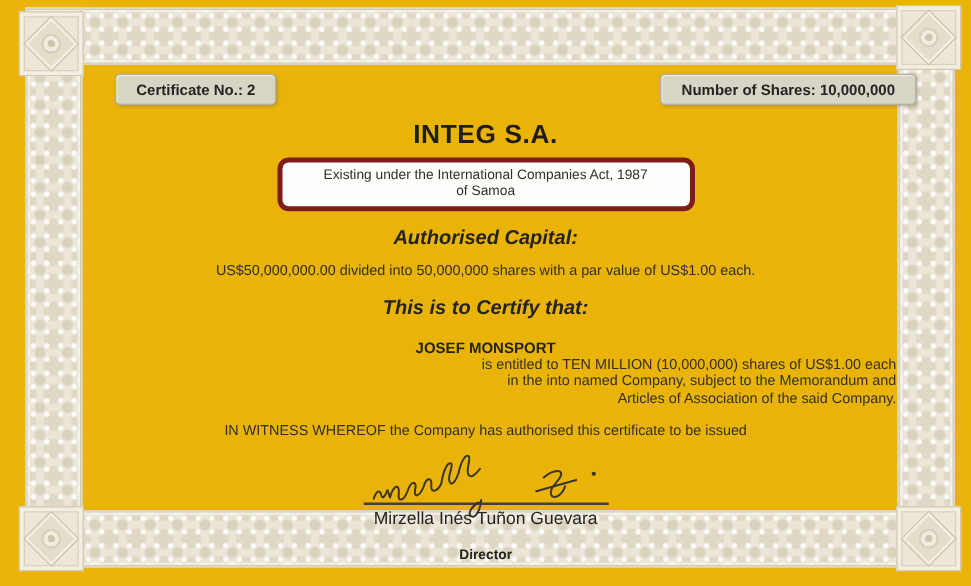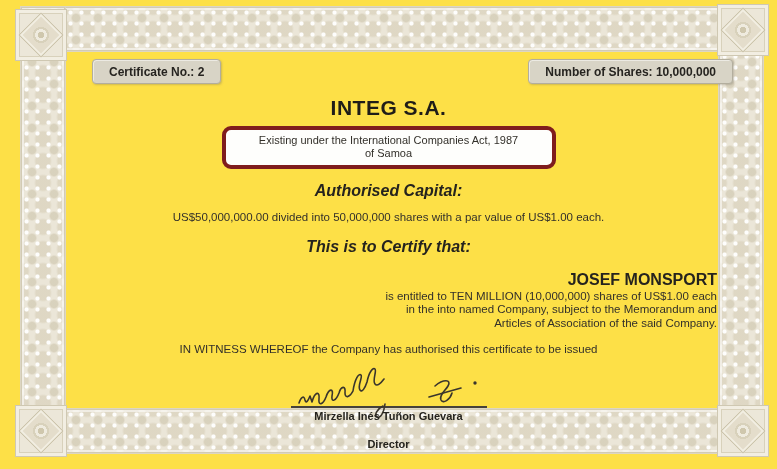--- a/index.html
+++ b/index.html
@@ -1,19 +1,19 @@
 <!DOCTYPE html>
 <html><head>
 <meta charset="utf-8">
 <style>
   html,body{margin:0;padding:0;background:#ffffff;}
   .page{
     position:relative;
     width:777px;height:469px;
-    background:#fde047;
+    background:#eab308;
     font-family:"Liberation Sans", sans-serif;
     color:#2f2c25;
     overflow:hidden;
   }
   
   .band{
     position:absolute;
     background-color:#ebe6d8;
     background-image:
       radial-gradient(circle, rgba(255,255,255,.95) 1.5px, rgba(255,255,255,0) 2.6px),
@@ -88,36 +88,36 @@
     font-size:16px;font-weight:bold;font-style:italic;
     color:#25231e;
   }
   .body-text{
     margin:11px 0 0 0;
     font-size:11.5px;line-height:13.5px;
     color:#33302a;
   }
   .holder-name{
     margin:15px 0 0 0;
-    font-size:16px;font-weight:bold;color:#25231e;text-align:right;
+    font-size:12px;font-weight:bold;color:#25231e;
   }
   .entitlement{margin-top:1px;text-align:right;}
   .witness{margin-top:13px;}
   .signature-block{
     display:inline-block;
     margin-top:16px;
     text-align:center;
   }
   .sig-svg{display:block;margin:0 auto -7px auto;overflow:visible;}
   .sig-line{
     width:196px;height:0;
     border-bottom:2px solid #45413a;
     margin:0 auto;
   }
-  .sig-name{font-size:11px;font-weight:bold;margin-top:2px;color:#25231e;}
+  .sig-name{font-size:14px;font-weight:normal;margin-top:2px;color:#25231e;}
   .sig-title{font-size:11px;font-weight:bold;margin-top:16px;color:#25231e;}
 </style>
 </head>
 <body>
 
 <div class="page">
 
   <div class="band band-top"></div>
   <div class="band band-bottom"></div>
   <div class="band band-left"></div>

